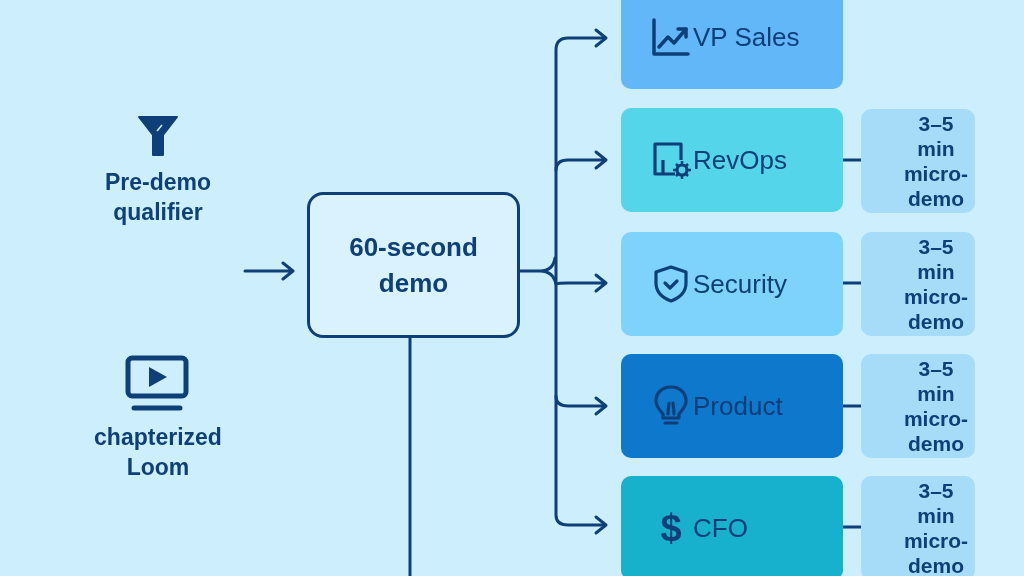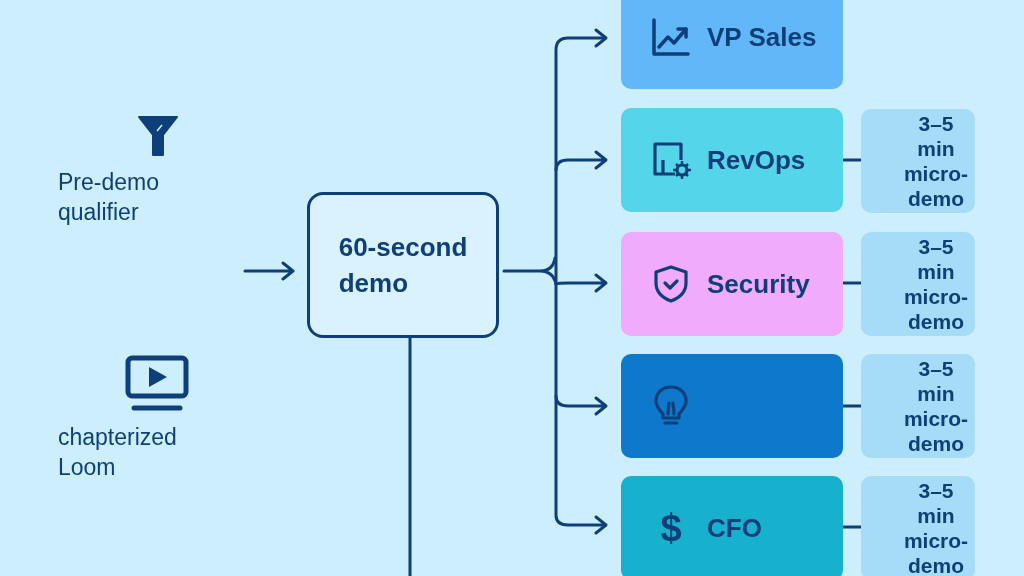--- a/index.html
+++ b/index.html
@@ -6,35 +6,35 @@
     body {
       width: 1024px; height: 576px; overflow: hidden;
       background: #cdeffd;
       font-family: "Liberation Sans", "DejaVu Sans", sans-serif;
       color: #0e3f78;
       position: relative;
     }
     .abs { position: absolute; }
     .lines { position: absolute; left: 0; top: 0; width: 1024px; height: 576px; }
     .src-label {
-      position: absolute; font-weight: normal;
+      position: absolute; text-align: center; font-weight: bold;
       font-size: 23px; line-height: 30px; color: #0e3f78; width: 200px;
     }
     .intro-box {
-      position: absolute; left: 307px; top: 192px; width: 192px; height: 146px;
+      position: absolute; left: 307px; top: 192px; width: 213px; height: 146px;
       border: 3px solid #0e3f78; border-radius: 16px; background: #d9f2fd;
-      display: flex; align-items: center; justify-content: center; 
+      display: flex; align-items: center; justify-content: center; text-align: center;
       font-weight: bold; font-size: 26px; line-height: 36px; box-sizing: border-box;
     }
     .role-box {
       position: absolute; left: 621px; width: 222px; height: 104px; border-radius: 10px;
       display: flex; align-items: center; box-sizing: border-box; padding-left: 30px;
     }
     .role-box .icon { width: 40px; height: 40px; display: flex; align-items: center; justify-content: center; }
-    .role-box .label { font-weight: bold; font-size: 26px; margin-left: 16px; color: #0e3f78; }
+    .role-box .label { font-weight: normal; font-size: 26px; margin-left: 2px; color: #0e3f78; }
     .micro-box {
       position: absolute; left: 861px; width: 114px; height: 104px; border-radius: 10px;
       background: #a6dcf8; text-align: center; font-weight: bold; font-size: 21px; line-height: 25px;
       display: flex; align-items: center; justify-content: center; box-sizing: border-box; color: #0e3f78; padding-left: 36px;
     }
     .micro-box span { display: block; }
   </style>
 </head>
 <body>
 
@@ -115,21 +115,21 @@
   <span class="label">RevOps</span>
 </div>
 <div class="micro-box" style="top:109px;">
   <div>
     <span>3–5 min</span>
     <span>micro-</span>
     <span>demo</span>
   </div>
 </div>
 
-<div class="role-box" style="top:232px;background:#f0abfc;">
+<div class="role-box" style="top:232px;background:#7dd3fc;">
   <span class="icon">
     <svg width="40" height="40" viewBox="0 0 40 40" fill="none" stroke="#0e3f78" stroke-width="3.2" stroke-linecap="round" stroke-linejoin="round">
       <path d="M20 3 L35 8 V19 C35 28 28 34 20 37 C12 34 5 28 5 19 V8 Z"></path>
       <path d="M14 19 L19 24 L26 17"></path>
     </svg>
   </span>
   <span class="label">Security</span>
 </div>
 <div class="micro-box" style="top:232px;">
   <div>
@@ -140,20 +140,21 @@
 </div>
 
 <div class="role-box" style="top:354px;background:#0d78cc;">
   <span class="icon">
     <svg width="40" height="44" viewBox="0 0 40 44" fill="none" stroke="#0e3f78" stroke-width="3.2" stroke-linecap="round" stroke-linejoin="round">
       <path d="M20 3 C11 3 5 9 5 17 C5 23 9 26 12 30 V34 H28 V30 C31 26 35 23 35 17 C35 9 29 3 20 3 Z"></path>
       <path d="M17 30 C17 24 18 22 18 19 M23 30 C23 24 22 22 22 19"></path>
       <path d="M14 39 H26"></path>
     </svg>
   </span>
+  <span class="label">Product</span>
 </div>
 <div class="micro-box" style="top:354px;">
   <div>
     <span>3–5 min</span>
     <span>micro-</span>
     <span>demo</span>
   </div>
 </div>
 
 <div class="role-box" style="top:476px;background:#17b0cd;">

